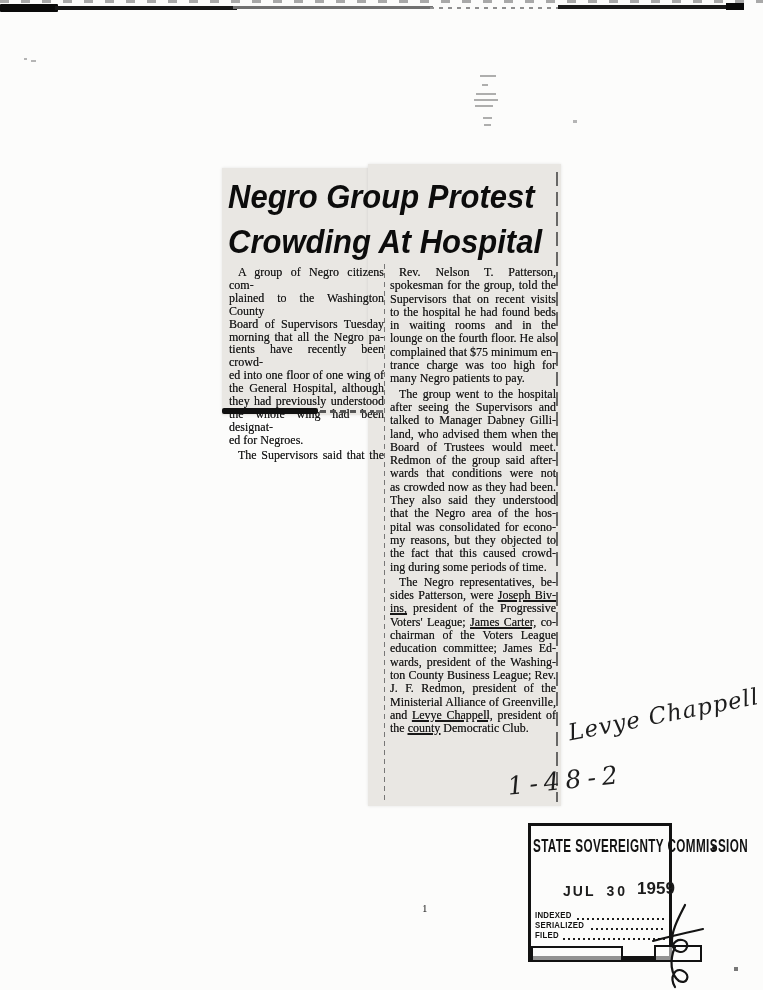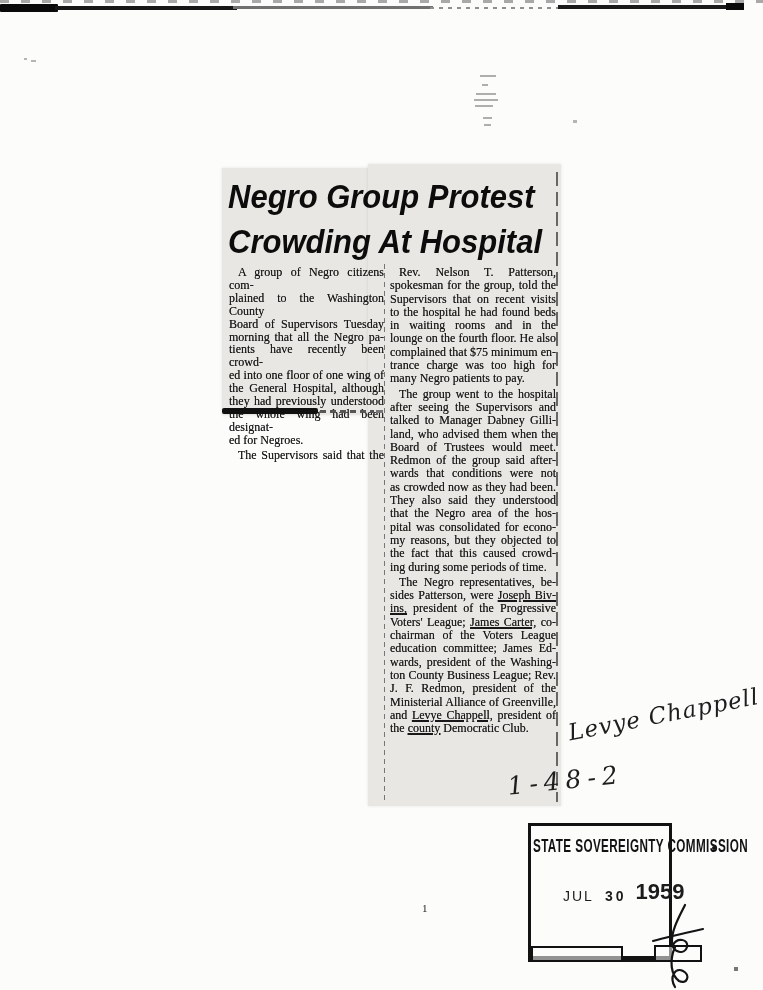--- a/index.html
+++ b/index.html
@@ -60,23 +60,23 @@
   .pagenum{left:422px;top:902px;font-size:11px;color:#222;}
 
   
   .stamp{left:528px;top:823px;width:144px;height:139px;border:3px solid #121212;
     border-bottom-width:6px;box-sizing:border-box;color:#121212;}
   .stamp-title{position:absolute;left:2px;top:8px;white-space:nowrap;
     font-family:"Liberation Sans",sans-serif;font-weight:700;font-size:15px;
     letter-spacing:.5px;transform:scale(.78,1.25);transform-origin:left top;}
   .stamp-date{position:absolute;left:32px;top:55px;display:flex;align-items:baseline;
     font-family:"Liberation Sans",sans-serif;color:#1c1c1c;}
-  .stamp-date .m{font-size:14px;font-weight:400;letter-spacing:2px;}
+  .stamp-date .m{font-size:14px;font-weight:700;letter-spacing:2px;}
   .stamp-date .d{font-size:14px;font-weight:600;margin-left:11px;letter-spacing:3px;}
-  .stamp-date .y{font-size:22px;font-weight:700;margin-left:9px;transform:translateY(-2px);}
+  .stamp-date .y{font-size:17px;font-weight:700;margin-left:9px;transform:translateY(-2px);}
   .stamp-fields{position:absolute;left:4px;right:4px;top:84px;}
   .frow{display:flex;align-items:flex-end;height:10px;}
   .flabel{font-family:"Liberation Sans",sans-serif;font-weight:700;font-size:8.5px;
     letter-spacing:.3px;transform:scale(.92,1.05);transform-origin:left bottom;white-space:nowrap;}
   .leader{flex:1;height:8px;margin-left:2px;
     background:repeating-linear-gradient(90deg,#1e1e1e 0 2px,transparent 2px 5px) bottom/100% 2px no-repeat;}
   .ibox{border:2px solid #111;background:rgba(252,252,251,.55);box-sizing:border-box;}
   .ibox-l{left:531px;top:946px;width:92px;height:16px;}
   .ibox-r{left:654px;top:945px;width:48px;height:17px;}
   .stamp-dot{left:712px;top:846px;width:4px;height:4px;background:#111;border-radius:50%;}
@@ -185,20 +185,34 @@
 
 <div class="abs pagenum">1</div>
 
 <div class="abs stamp">
   <div class="stamp-title">STATE SOVEREIGNTY COMMISSION</div>
   <div class="stamp-date">
     <span class="m">JUL</span>
     <span class="d">30</span>
     <span class="y">1959</span>
   </div>
+  <div class="stamp-fields">
+      <div class="frow">
+        <span class="flabel">INDEXED</span>
+        <span class="leader"></span>
+      </div>
+      <div class="frow">
+        <span class="flabel">SERIALIZED</span>
+        <span class="leader"></span>
+      </div>
+      <div class="frow">
+        <span class="flabel">FILED</span>
+        <span class="leader"></span>
+      </div>
+    </div>
 </div>
 <div class="abs stamp-dot"></div>
 <div class="abs ibox ibox-l"></div>
 <div class="abs ibox ibox-r"></div>
 
 <svg class="abs flourish" width="62" height="88" viewBox="0 0 62 88">
   <g fill="none" stroke="#141414" stroke-width="2.2" stroke-linecap="round">
     <path d="M40,2 C34,14 26,28 27,40 C28,50 40,52 42,44 C44,36 32,34 28,42"></path>
     <path d="M8,38 C22,34 40,30 58,26"></path>
     <path d="M30,44 C24,58 26,72 34,78 C42,82 46,72 38,68 C30,64 24,74 30,84"></path>

